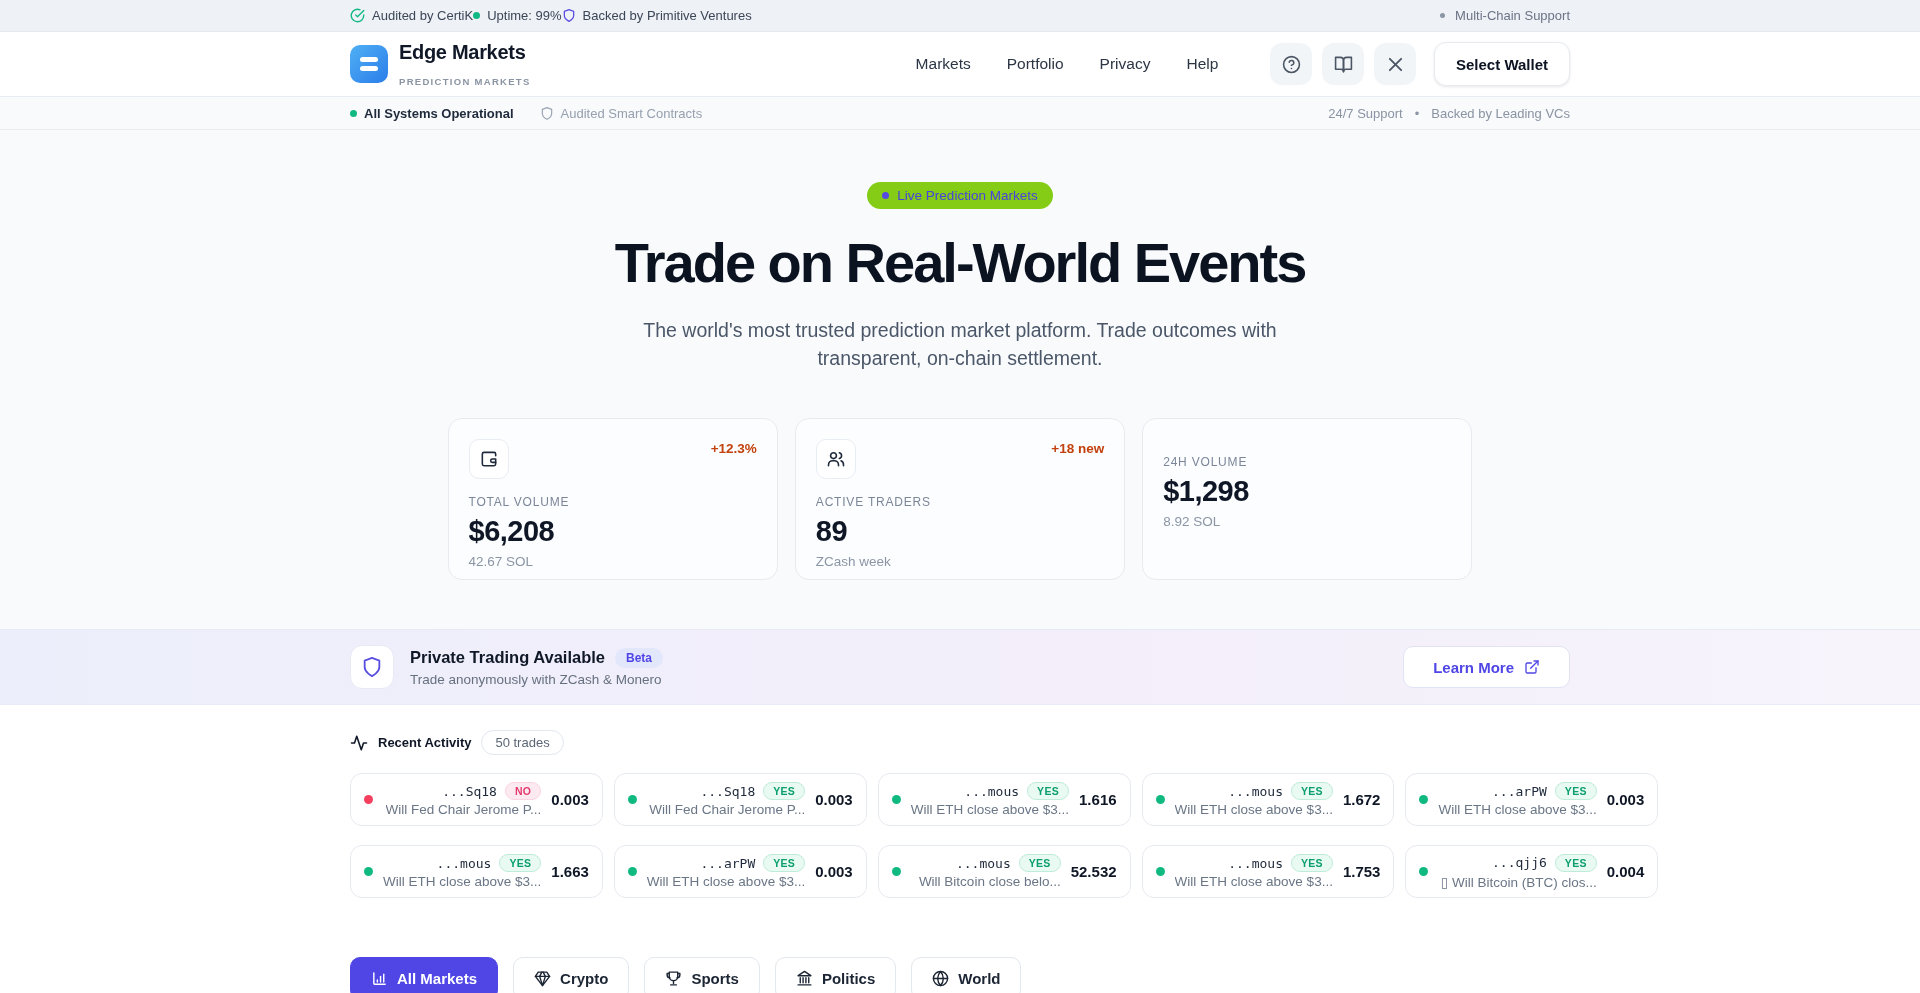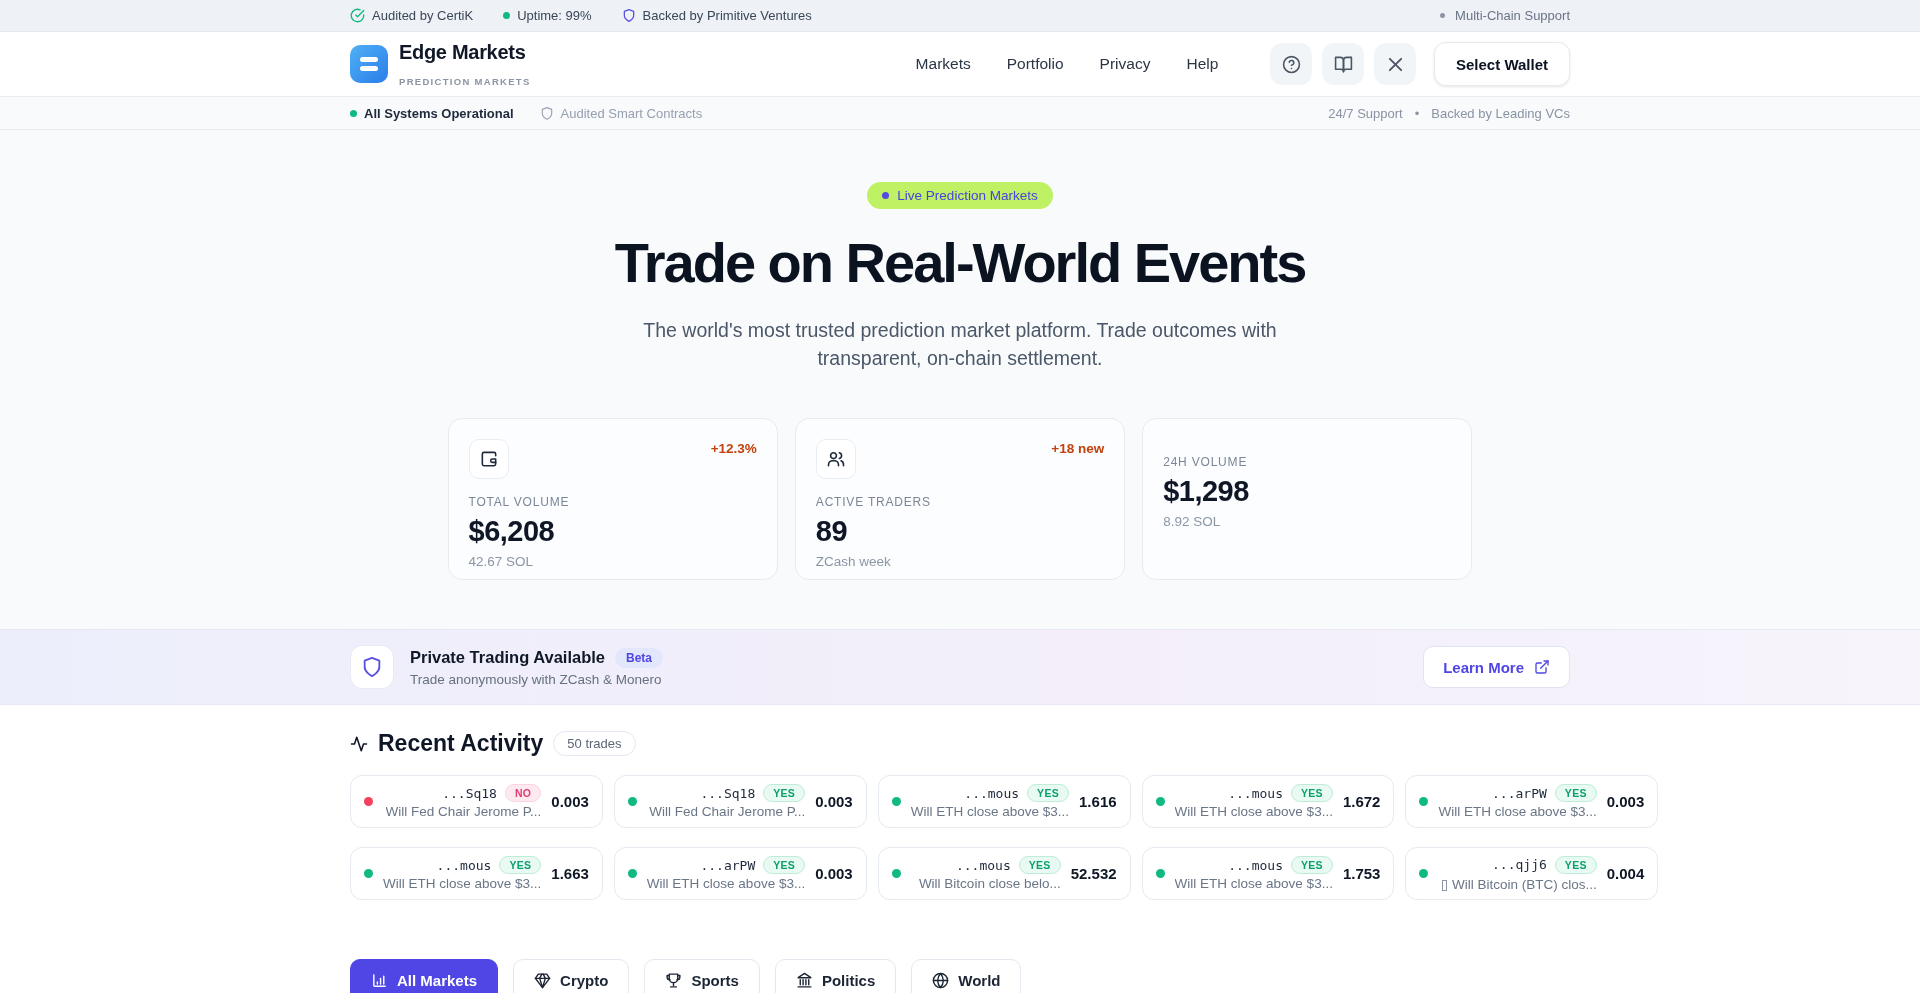--- a/index.html
+++ b/index.html
@@ -3,21 +3,21 @@
 <meta charset="utf-8">
 <style>
   * { margin:0; padding:0; box-sizing:border-box; }
   html,body { width:1920px; height:993px; overflow:hidden; }
   body { font-family:"Liberation Sans", sans-serif; background:#f8fafc; color:#0f1726; }
   .container { width:1220px; margin:0 auto; }
 
   
   .topbar { background:#eef1f6; height:32px; border-bottom:1px solid #e5e9f0; }
   .topbar .container { display:flex; align-items:center; justify-content:space-between; height:100%; font-size:13px; }
-  .tb-left { display:flex; align-items:flex-start; gap:30px; }
+  .tb-left { display:flex; align-items:flex-start; }
   .tb-item { display:flex; align-items:center; gap:7px; color:#3b4656; }
   .dot { width:7px; height:7px; border-radius:50%; display:inline-block; }
   .dot.green { background:#10b981; }
   .dot.gray { background:#8b95a5; width:5px; height:5px; }
   .tb-right { display:flex; align-items:center; gap:10px; color:#6b7486; }
   .icon { display:inline-flex; align-items:center; justify-content:center; }
   .icon svg { display:block; }
 
   
   .header { background:#ffffff; height:65px; border-bottom:1px solid #e8edf3; }
@@ -37,21 +37,21 @@
   .statusbar { height:33px; border-bottom:1px solid #e8edf2; background:#f8fafc; }
   .statusbar .container { display:flex; align-items:center; justify-content:space-between; height:100%; font-size:13px; }
   .sb-left { display:flex; align-items:center; gap:26px; }
   .sb-item { display:flex; align-items:center; gap:7px; }
   .sb-strong { color:#1e293b; font-weight:700; }
   .sb-muted { color:#96a0ae; }
   .sb-right { display:flex; align-items:center; gap:12px; color:#8a94a3; }
 
   
   .hero { text-align:center; padding-top:52px; }
-  .hero-badge { display:inline-flex; align-items:center; gap:8px; background:#bef264; color:#4a43dd; font-size:13.5px; font-weight:500; padding:6px 15px; border-radius:999px; }
+  .hero-badge { display:inline-flex; align-items:center; gap:8px; background:#84cc16; color:#4a43dd; font-size:13.5px; font-weight:500; padding:6px 15px; border-radius:999px; }
   .hero-badge .dot { background:#554be0; }
   .hero-title { margin-top:21px; font-size:56px; font-weight:800; letter-spacing:-2px; color:#0b1220; }
   .hero-sub { margin:21px auto 0; max-width:645px; font-size:19.5px; line-height:28px; color:#4b5768; }
 
   
   .stats { width:1025px; margin:46px auto 0; display:flex; gap:17px; }
   .stat-card { flex:1; background:#fcfdfe; border:1px solid #e7ebf0; border-radius:14px; padding:20px 20px 18px; text-align:left; height:162px; }
   .stat-top { display:flex; align-items:flex-start; justify-content:space-between; }
   .stat-icon { width:40px; height:40px; border-radius:10px; background:#fff; border:1px solid #e8edf3; display:flex; align-items:center; justify-content:center; color:#1e293b; }
   .stat-trend { font-size:13.5px; font-weight:700; color:#c2410c; margin-top:2px; }
@@ -61,26 +61,26 @@
 
   
   .banner { margin-top:49px; height:76px; background:linear-gradient(90deg,#eceffb 0%,#f3eefa 55%,#f7f4fc 100%); border-top:1px solid #e7e9f5; border-bottom:1px solid #e7e9f5; }
   .banner .container { display:flex; align-items:center; height:100%; }
   .banner-shield { width:44px; height:44px; border-radius:12px; background:#fff; border:1px solid #e7e9f5; display:flex; align-items:center; justify-content:center; color:#5a4fe0; }
   .banner-text { margin-left:16px; }
   .banner-title-row { display:flex; align-items:center; gap:10px; }
   .banner-title { font-size:16.5px; font-weight:700; color:#101828; }
   .beta-badge { background:#e3e7fc; color:#4f46e5; font-size:12px; font-weight:700; padding:3px 11px; border-radius:999px; }
   .banner-sub { margin-top:4px; font-size:13.5px; color:#66707f; }
-  .learn-btn { margin-left:auto; height:42px; padding:0 19px; display:flex; align-items:center; gap:10px; background:#fff; border:1px solid #dfe3f3; border-radius:10px; color:#4f46e5; font-family:inherit; font-size:15px; font-weight:600; cursor:pointer; }
+  .learn-btn { margin-left:auto; height:42px; padding:0 29px; display:flex; align-items:center; gap:10px; background:#fff; border:1px solid #dfe3f3; border-radius:10px; color:#4f46e5; font-family:inherit; font-size:15px; font-weight:600; cursor:pointer; }
 
   
   .activity { background:#fff; padding-top:25px; height:100%; }
   .act-head { display:flex; align-items:center; gap:10px; }
-  .act-title { font-size:23px; font-weight:800; color:#0f1726; }
+  .act-title { font-size:13px; font-weight:800; color:#0f1726; }
   .act-badge { border:1px solid #e2e8f0; border-radius:999px; font-size:13px; color:#5b6676; padding:4px 13px; }
   .trades { margin-top:18px; display:grid; grid-template-columns:repeat(5,1fr); gap:19px 11px; }
   .trade { background:#fff; border:1px solid #e5eaf0; border-radius:12px; height:53px; padding:0 13px; display:flex; align-items:center; gap:10px; cursor:pointer; }
   .trade .tdot { width:9px; height:9px; border-radius:50%; flex:none; }
   .trade.yes .tdot { background:#10b981; }
   .trade.no .tdot { background:#f43f5e; }
   .trade-mid { flex:1; min-width:0; display:flex; flex-direction:column; gap:2px;align-items:flex-end; }
   .trade-row1 { display:flex; align-items:center; gap:8px; }
   .trade-addr { font-family:"DejaVu Sans Mono", monospace; font-size:13px; color:#1e293b; }
   .side-badge { font-size:10.5px; font-weight:700; padding:2px 9px; border-radius:999px; letter-spacing:0.3px; }

